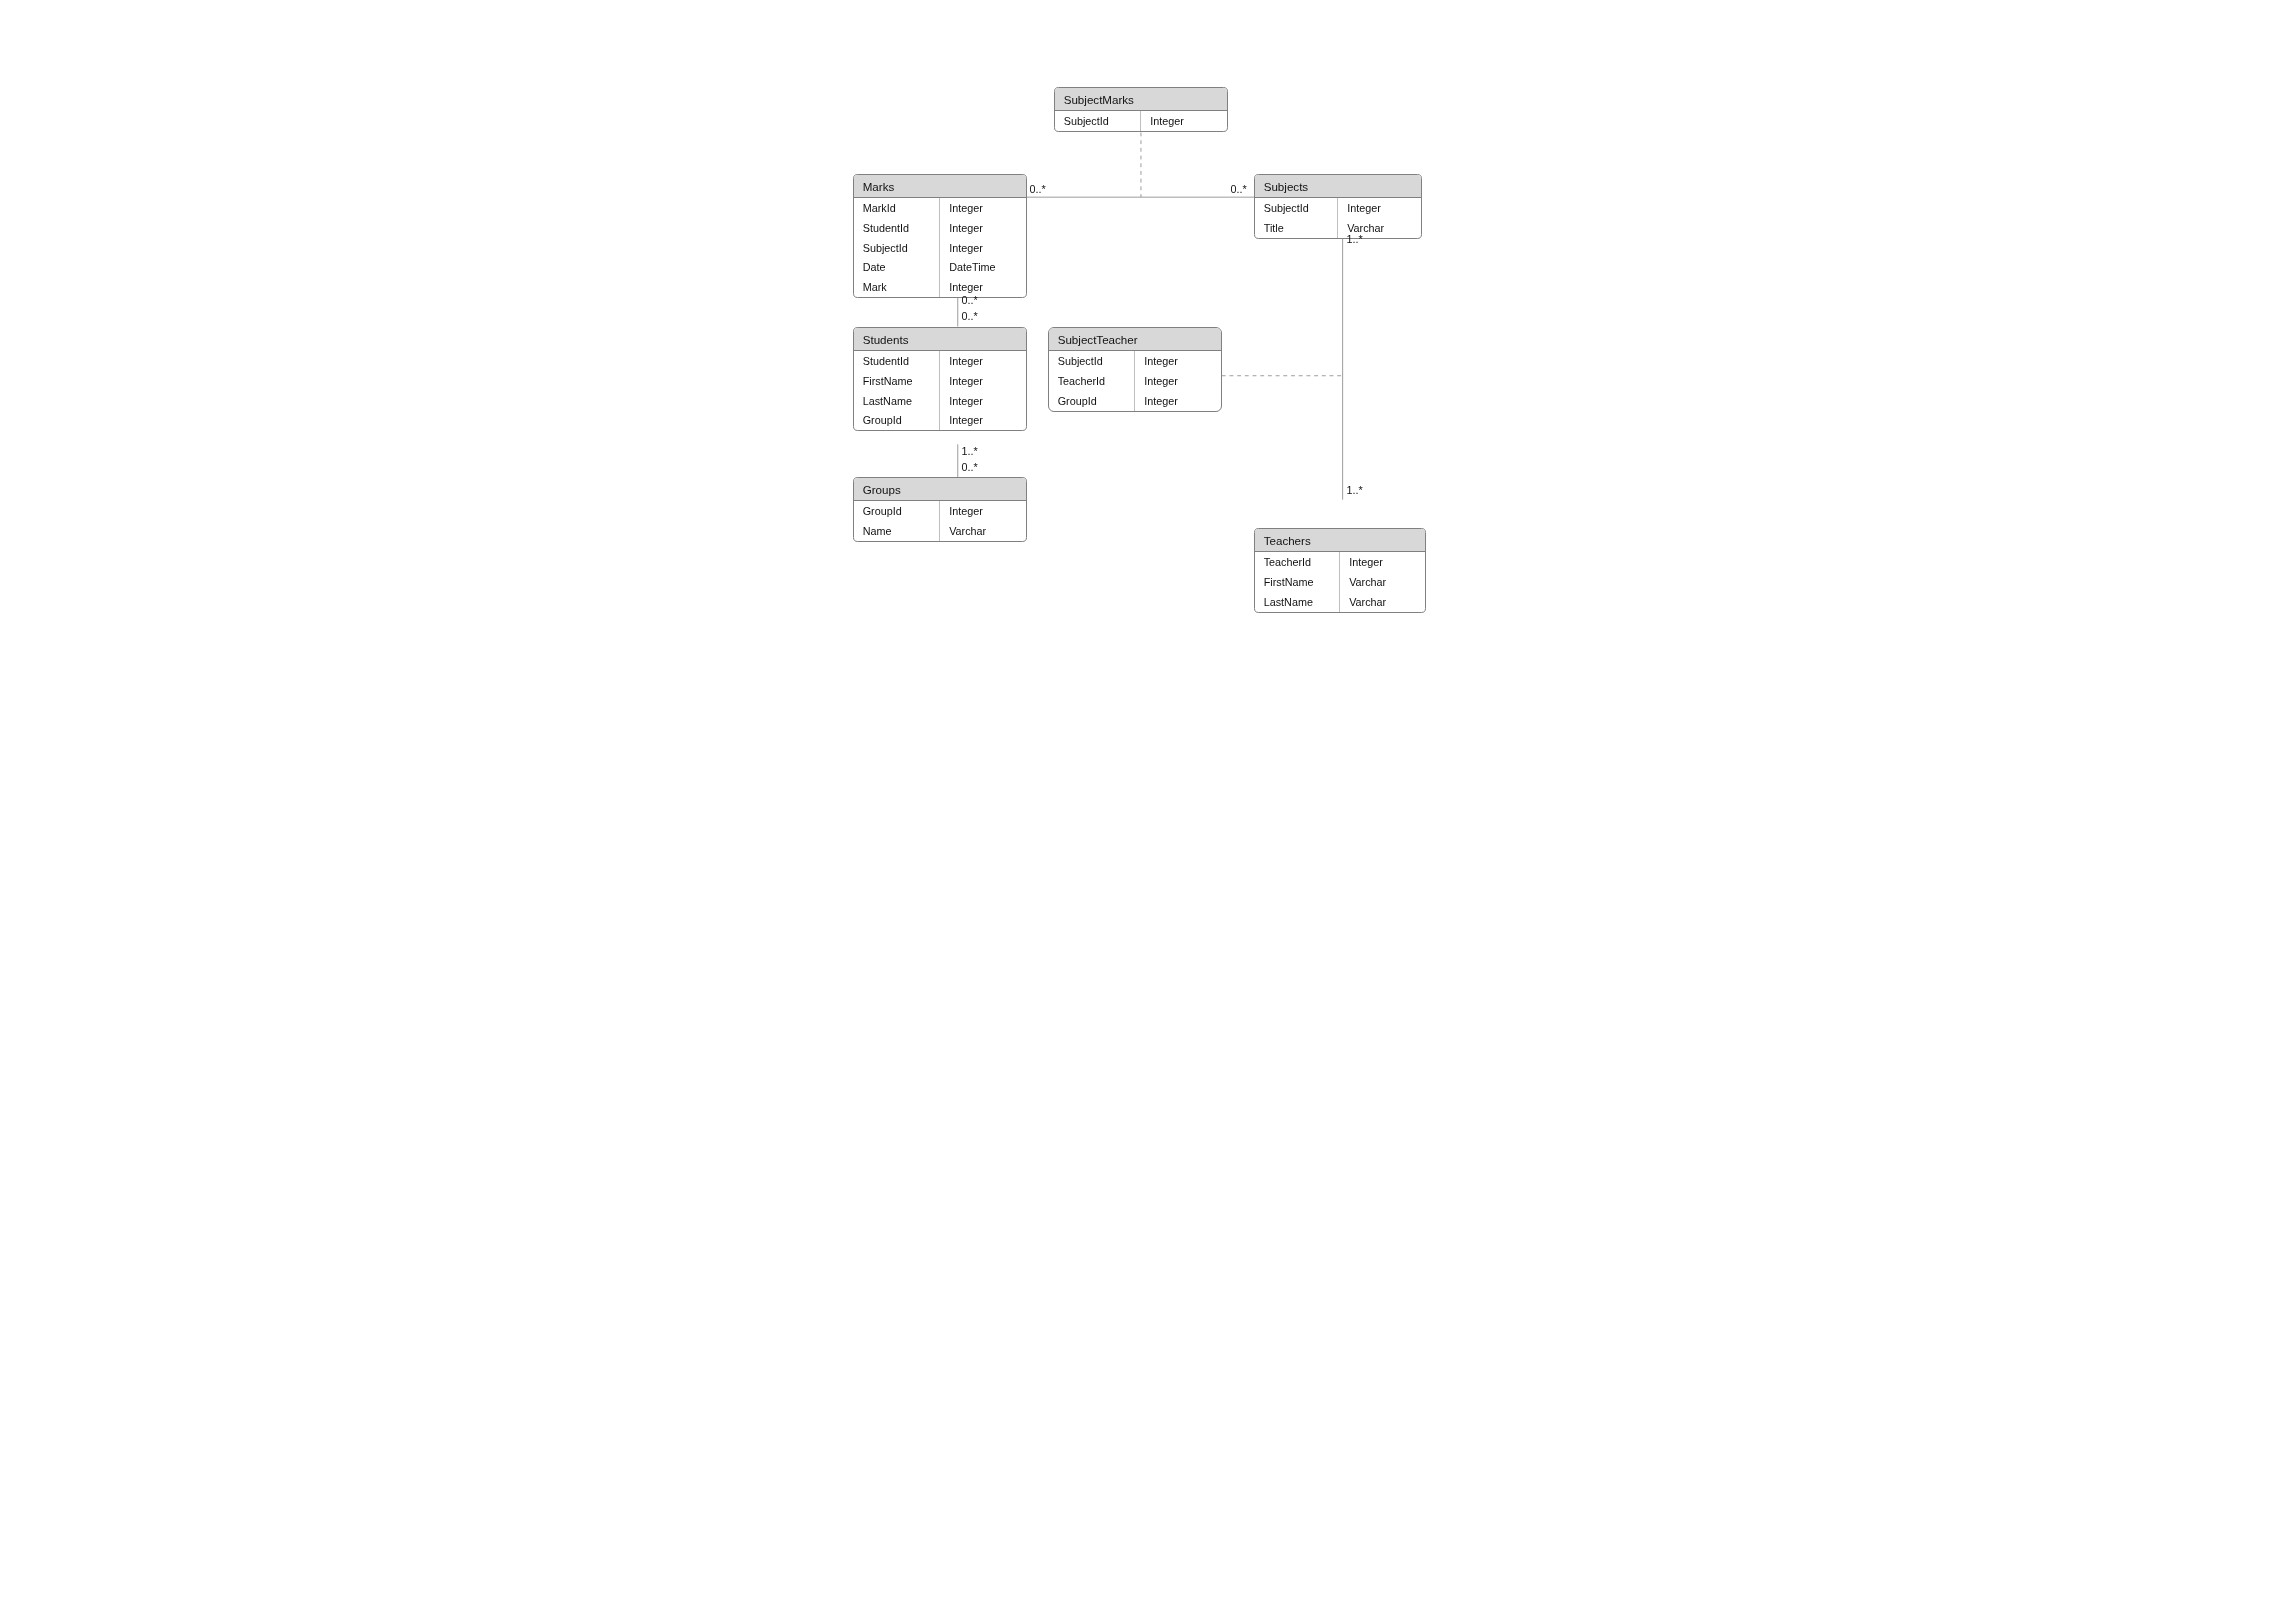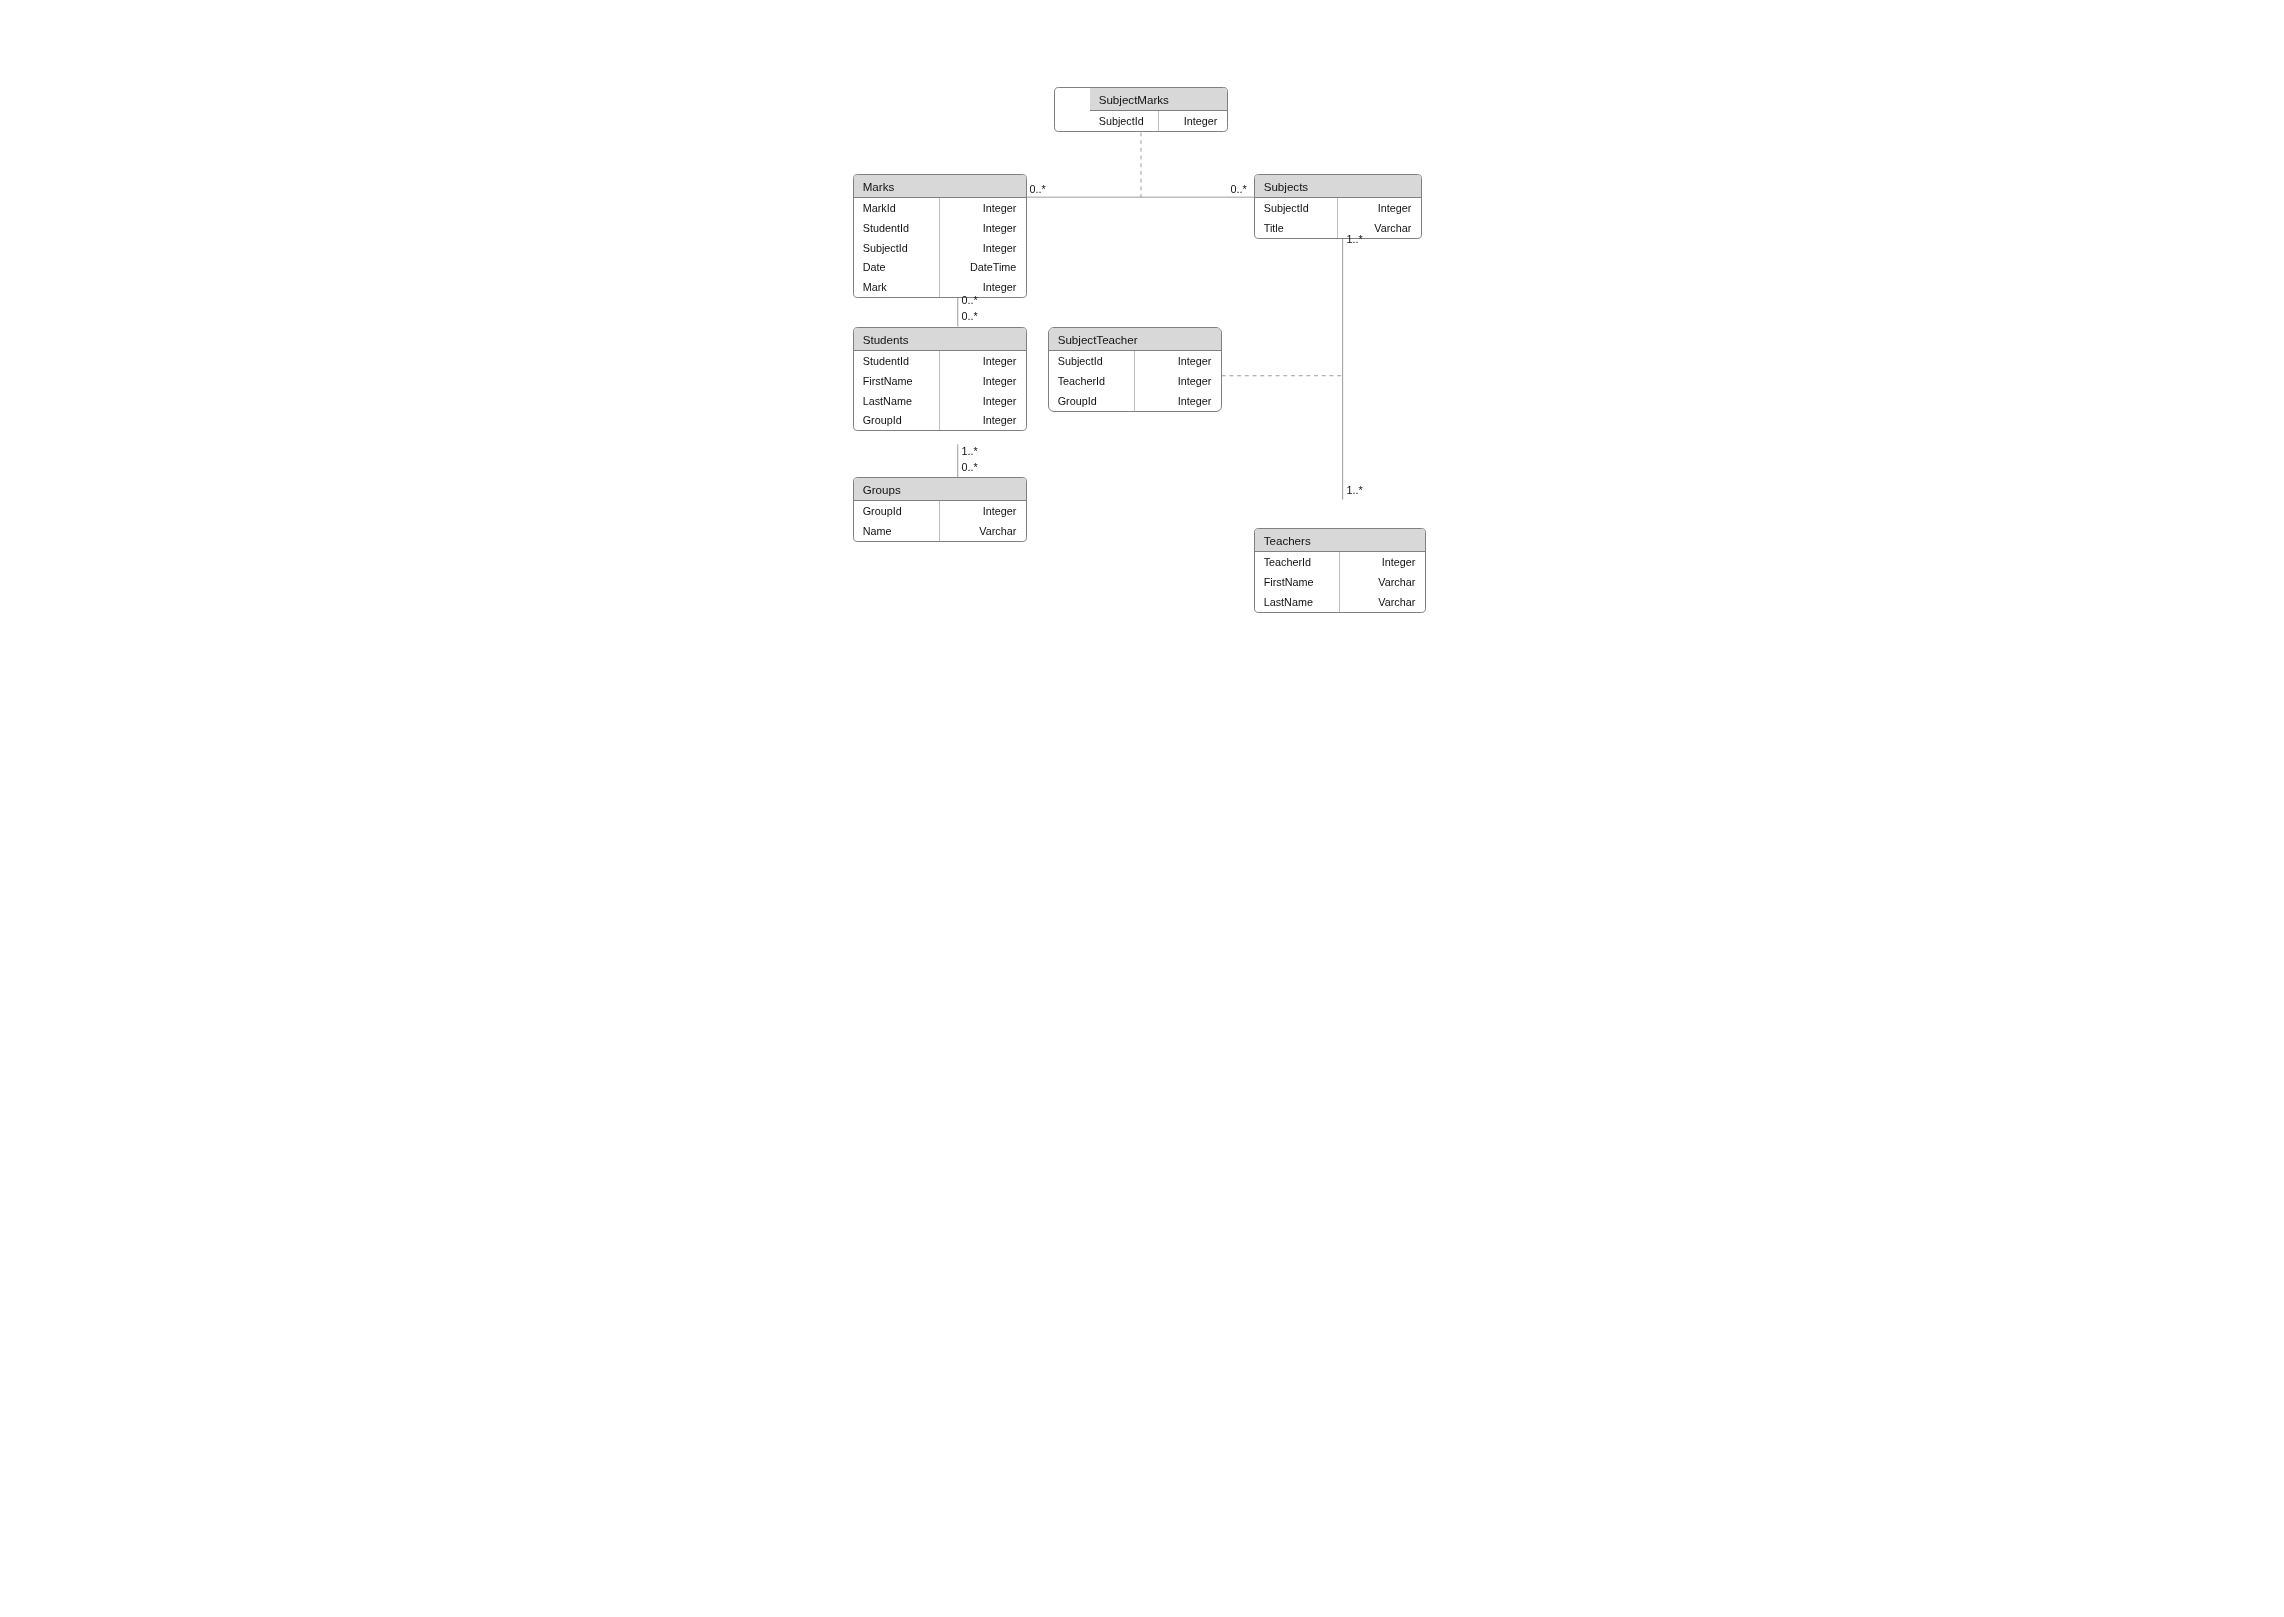--- a/index.html
+++ b/index.html
@@ -4,21 +4,21 @@
 <style>
   html,body{margin:0;padding:0;background:#fff;font-family:Arial,Helvetica,sans-serif;}
   .canvas{position:relative;width:993px;height:703px;margin:0 auto;}
   .entity{position:absolute;border:0.8px solid #808080;border-radius:4.6px;background:#fff;overflow:hidden;box-sizing:border-box;}
   .entity .title{background:#d8d8d8;border-bottom:0.8px solid #808080;padding:4.6px 9.2px;font-size:11.6px;color:#111;}
   .entity .rows{display:block;}
   .entity .row{display:flex;font-size:10.8px;color:#111;}
   .entity .row:not(:last-child) .cell{border-bottom:0;}
   .entity .cell{padding:3.9px 9.2px;box-sizing:border-box;}
   .entity .cell.name{flex:1;border-right:0.8px solid #bfbfbf;}
-  .entity .cell.type{flex:1;text-align:right;}
+  .entity .cell.type{flex:1;}
   svg.wires{position:absolute;left:0;top:0;width:993px;height:703px;pointer-events:none;}
   .mult{position:absolute;font-size:10.8px;color:#111;}
 </style>
 </head>
 <body>
 
 <div class="canvas">
 
   <svg class="wires" viewBox="0 0 1290 913" width="993" height="703">
 
@@ -28,21 +28,21 @@
 
     <line x1="905" y1="302" x2="905" y2="649" stroke="#808080" stroke-width="1"></line>
 
     <line x1="748" y1="488" x2="905" y2="488" stroke="#808080" stroke-width="1" stroke-dasharray="5,5"></line>
 
     <line x1="405" y1="381" x2="405" y2="424" stroke="#808080" stroke-width="1"></line>
 
     <line x1="405" y1="577" x2="405" y2="620" stroke="#808080" stroke-width="1"></line>
   </svg>
 
-  <div class="entity" style="left:408px;top:87px;width:174px;padding-left:35px;">
+  <div class="entity" style="left:408px;top:87px;width:174px;">
     <div class="title">SubjectMarks</div>
     <div class="rows">
       <div class="row">
         <div class="cell name">SubjectId</div>
         <div class="cell type">Integer</div>
       </div>
     </div>
   </div>
 
   <div class="entity" style="left:207px;top:174px;width:174px;">

